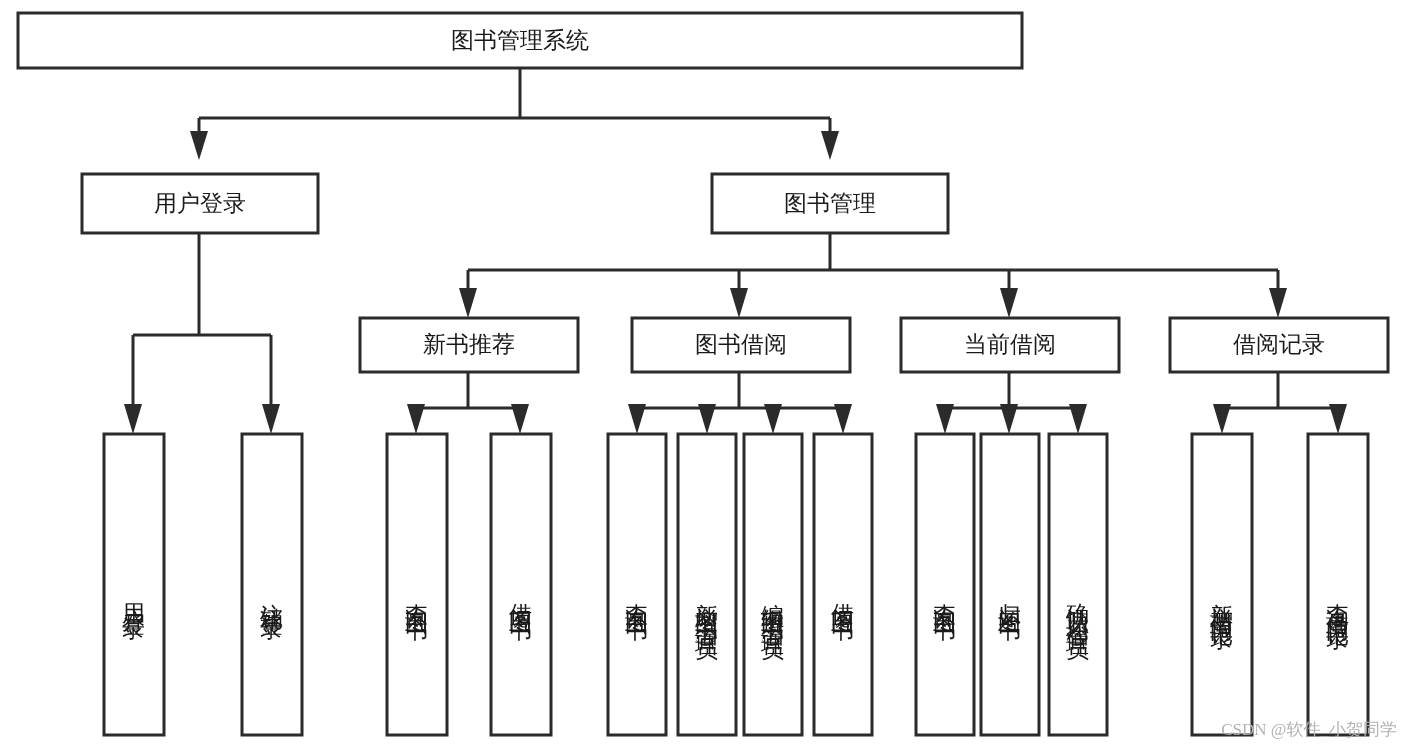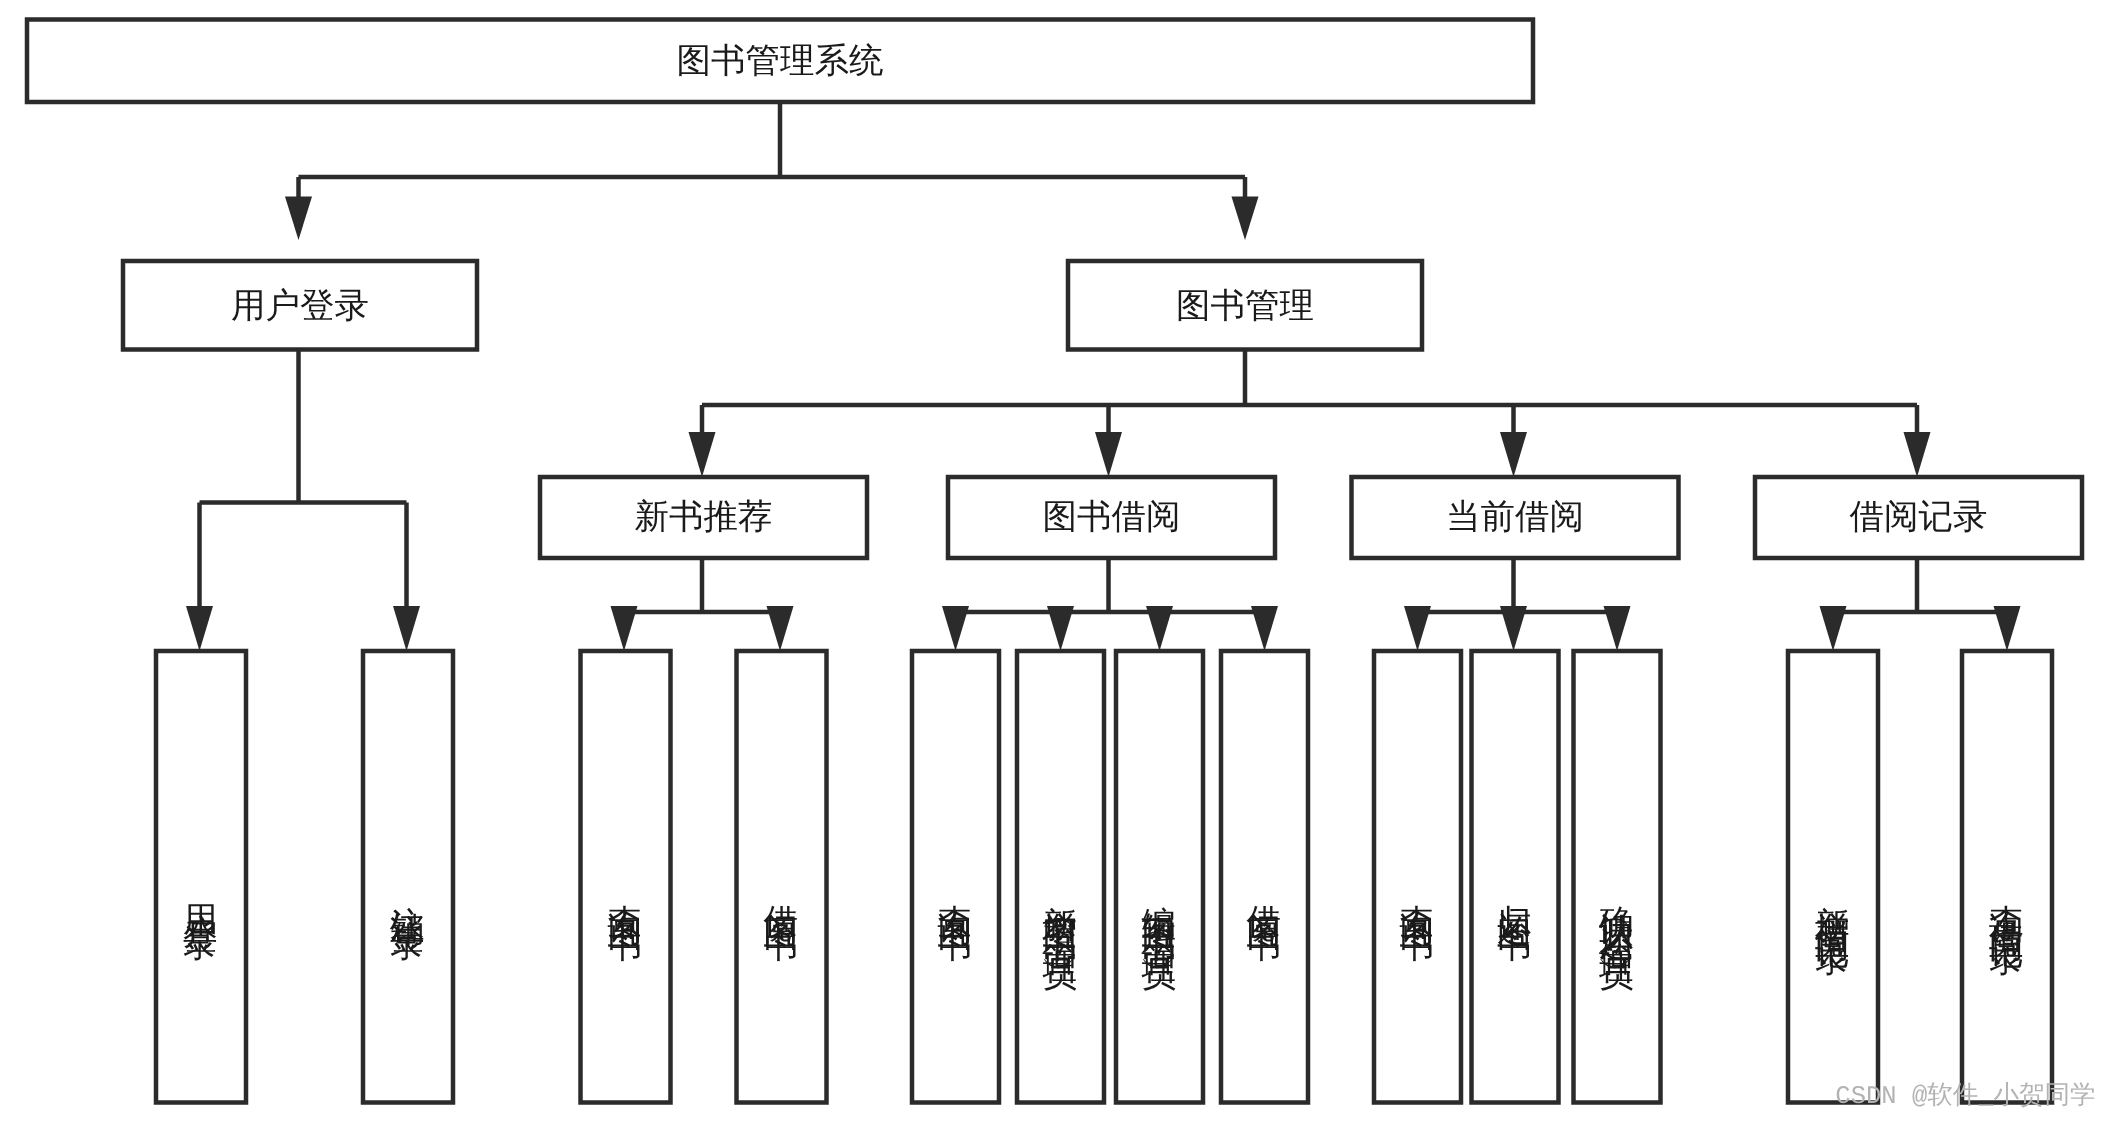--- a/index.html
+++ b/index.html
@@ -48,21 +48,21 @@
     writing-mode: vertical-rl;
     text-orientation: upright;
     glyph-orientation-vertical: 0;
     letter-spacing: 5px;
     dominant-baseline: central;
   }
   .watermark {
     position: absolute;
     right: 8px;
     bottom: 6px;
-    font-family: Liberation Mono, monospace;
+    font-family: Liberation Serif, serif;
     font-size: 17px;
     color: #b3b3b3;
     white-space: nowrap;
     pointer-events: none;
   }
 </style>
 </head>
 <body>
 
 <svg id="diagram" viewBox="0 0 1405 747" xmlns="http://www.w3.org/2000/svg">

